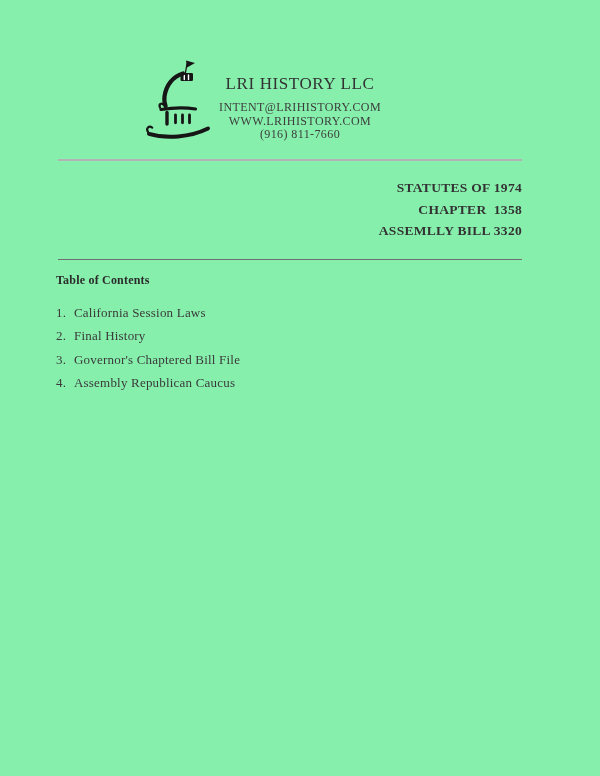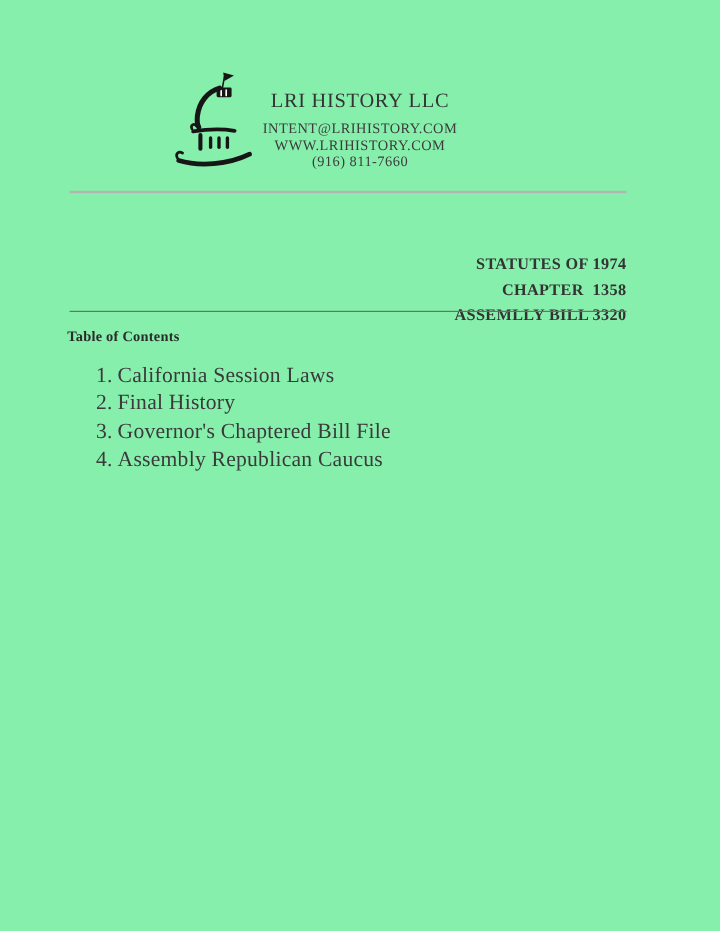--- a/index.html
+++ b/index.html
@@ -52,38 +52,37 @@
   .ref-block {
     position: absolute;
     left: 58px; top: 177px;
     width: 464px;
     text-align: right;
     font-weight: bold;
     font-size: 13.5px;
     line-height: 21.5px;
     letter-spacing: 0.3px;
     color: #333333;
-    margin-top: 32px;
   }
   .ref-line { white-space: pre; }
 
   
   .toc-title {
     position: absolute;
     left: 56px; top: 273px;
     font-size: 12px;
     font-weight: bold;
     letter-spacing: 0.2px;
     color: #2b2b2b;
   }
   .toc-list {
     position: absolute;
-    left: 64px; top: 301px;
+    left: 40px; top: 301px;
     list-style: none;
-    font-size: 18px;
+    font-size: 13px;
     letter-spacing: 0.2px;
     color: #3a3a3a;
   }
   .toc-item {
     height: 23.4px;
     line-height: 23.4px;
     padding-left: 16px;
     white-space: nowrap;
   }
   .toc-num {

